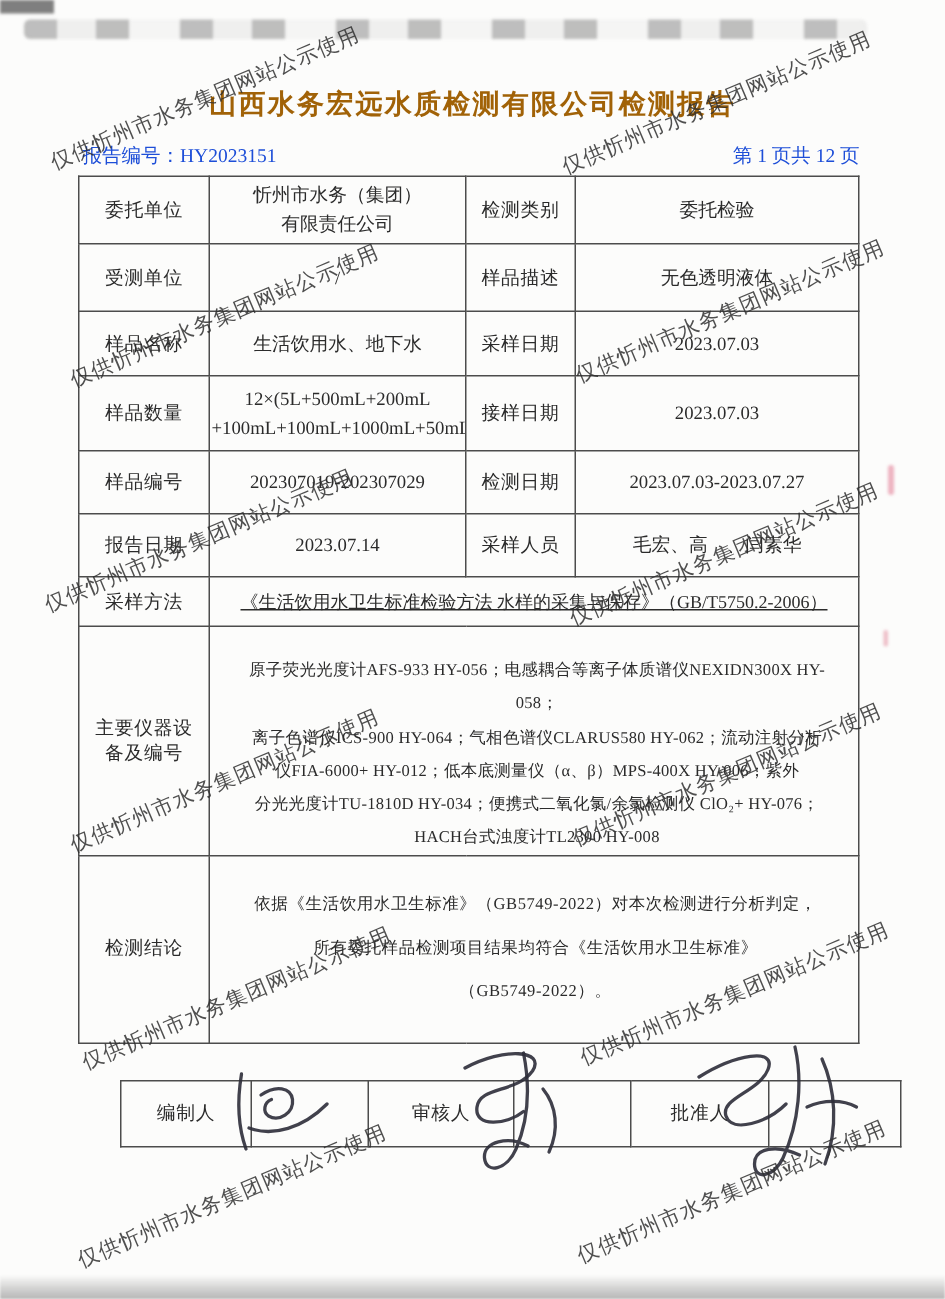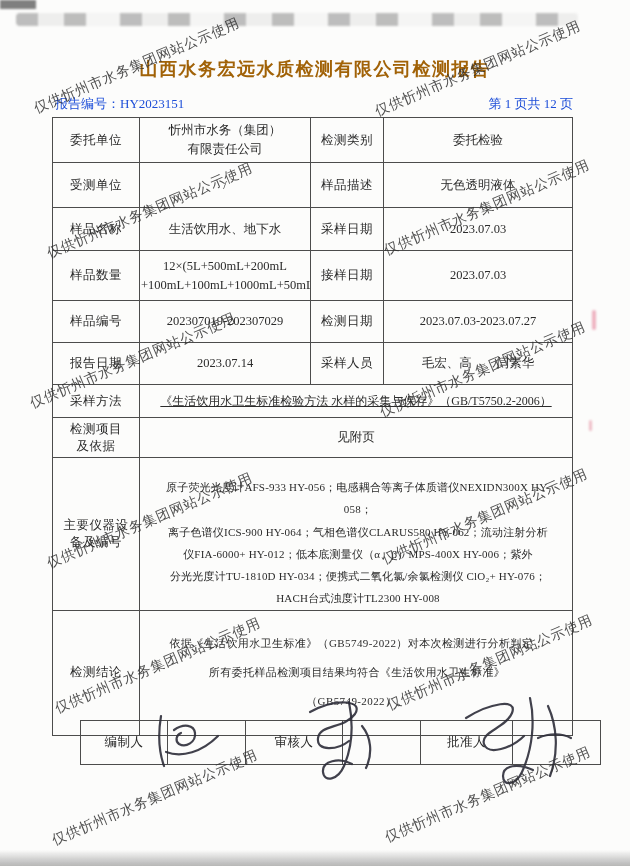--- a/index.html
+++ b/index.html
@@ -132,25 +132,20 @@
     </tr>
     <tr style="height:42px">
       <td class="lbl">报告日期</td>
       <td class="val">2023.07.14</td>
       <td class="lbl">采样人员</td>
       <td class="val">毛宏、高　、闫素华</td>
     </tr>
     <tr class="method" style="height:33px">
       <td class="lbl">采样方法</td>
       <td class="val" colspan="3">《生活饮用水卫生标准检验方法 水样的采集与保存》（GB/T5750.2-2006）</td>
-    </tr>
-    <tr style="height:40px">
-      <td class="lbl">检测项目
-及依据</td>
-      <td class="val" colspan="3">见附页</td>
     </tr>
     <tr class="instruments" style="height:139px">
       <td class="lbl">主要仪器设备及编号</td>
       <td class="txt" colspan="3">原子荧光光度计AFS-933  HY-056；电感耦合等离子体质谱仪NEXIDN300X  HY-058；
 离子色谱仪ICS-900  HY-064；气相色谱仪CLARUS580  HY-062；流动注射分析
 仪FIA-6000+  HY-012；低本底测量仪（α、β）MPS-400X  HY-006；紫外
 分光光度计TU-1810D  HY-034；便携式二氧化氯/余氯检测仪 ClO₂+  HY-076；
 HACH台式浊度计TL2300  HY-008</td>
     </tr>
     <tr class="conclusion" style="height:125px">

